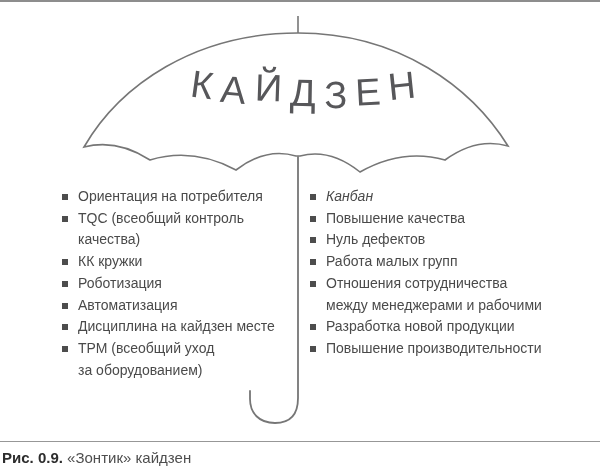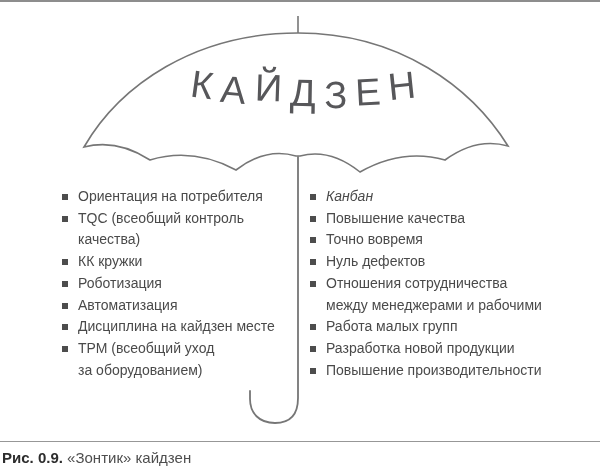--- a/index.html
+++ b/index.html
@@ -73,25 +73,25 @@
       <div class="list-item"><span class="bullet"></span><span class="item-text">КК кружки</span></div>
       <div class="list-item"><span class="bullet"></span><span class="item-text">Роботизация</span></div>
       <div class="list-item"><span class="bullet"></span><span class="item-text">Автоматизация</span></div>
       <div class="list-item"><span class="bullet"></span><span class="item-text">Дисциплина на кайдзен месте</span></div>
       <div class="list-item"><span class="bullet"></span><span class="item-text">ТРМ (всеобщий уход
 за оборудованием)</span></div>
     </div>
   <div class="list right-list">
       <div class="list-item"><span class="bullet"></span><span class="item-text">Канбан</span></div>
       <div class="list-item"><span class="bullet"></span><span class="item-text">Повышение качества</span></div>
-      <div class="list-item"><span class="bullet"></span><span class="item-text">Точно вовремя</span></div>
+      <div class="list-item"><span class="bullet"></span></div>
       <div class="list-item"><span class="bullet"></span><span class="item-text">Нуль дефектов</span></div>
+      <div class="list-item"><span class="bullet"></span><span class="item-text">Работа малых групп</span></div>
       <div class="list-item"><span class="bullet"></span><span class="item-text">Отношения сотрудничества
 между менеджерами и рабочими</span></div>
-      <div class="list-item"><span class="bullet"></span><span class="item-text">Работа малых групп</span></div>
       <div class="list-item"><span class="bullet"></span><span class="item-text">Разработка новой продукции</span></div>
       <div class="list-item"><span class="bullet"></span><span class="item-text">Повышение производительности</span></div>
     </div>
 
   <div class="caption-rule"></div>
   <div class="caption">
     <span class="caption-label">Рис. 0.9.</span>
     <span class="caption-text">«Зонтик» кайдзен</span>
   </div>
 

